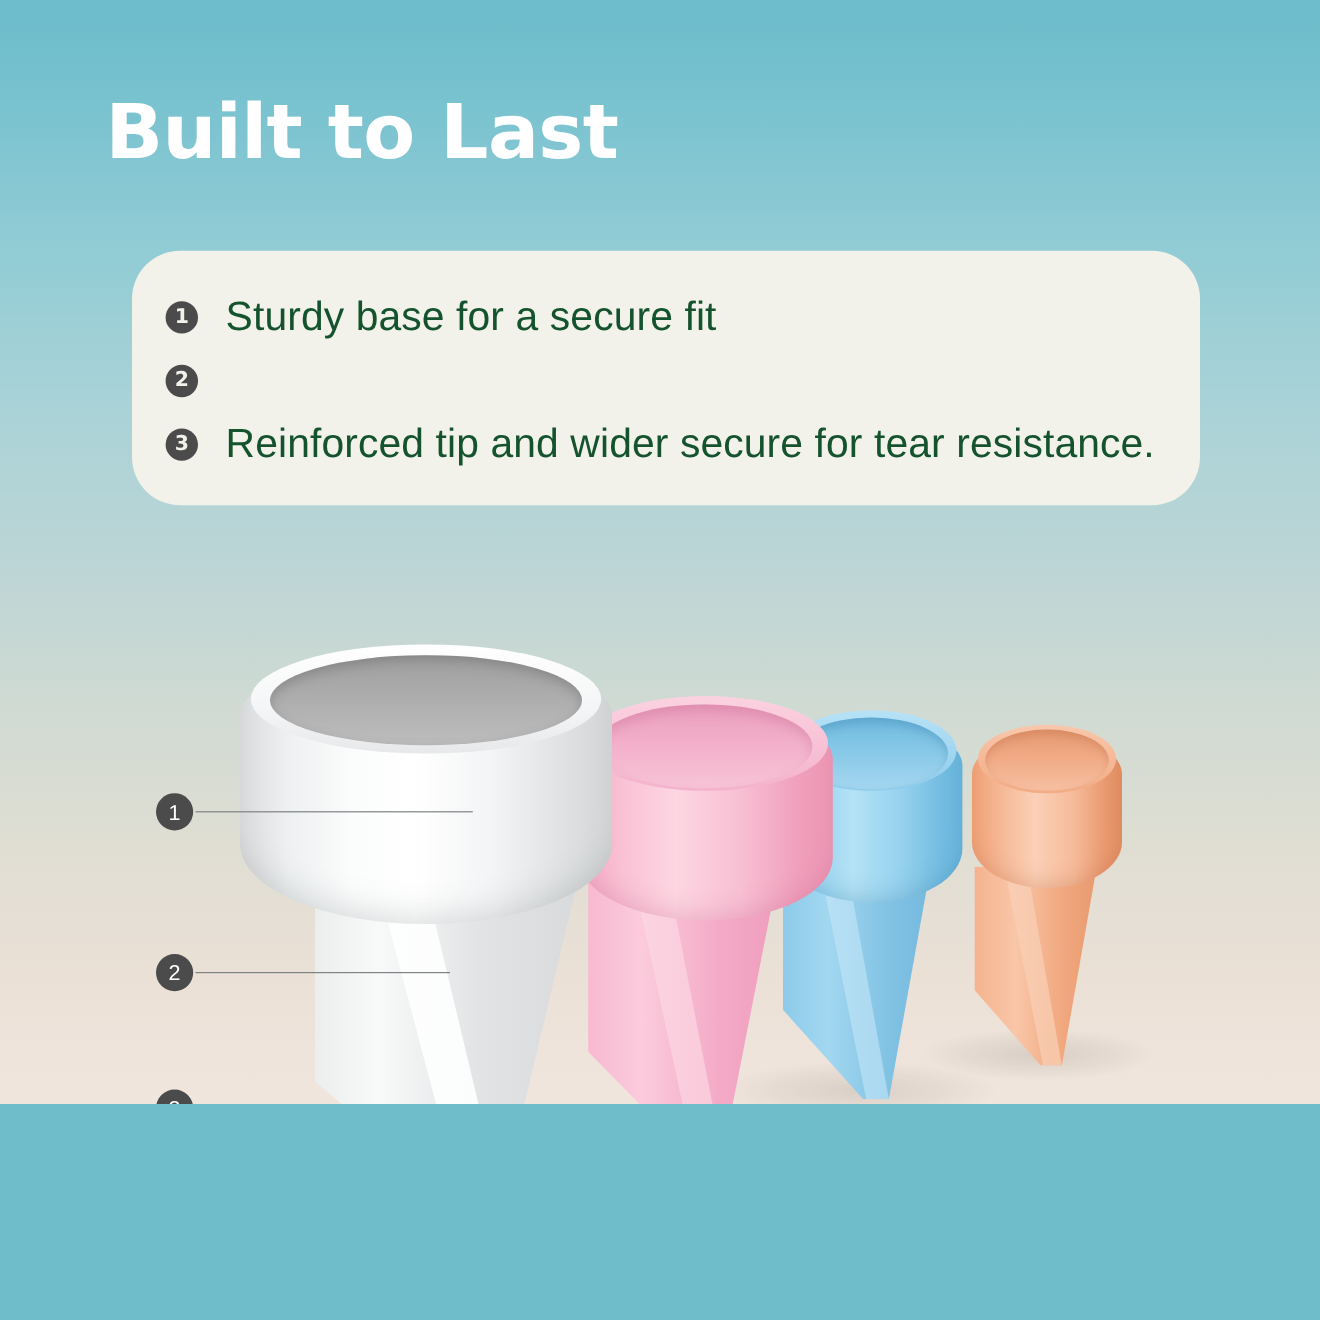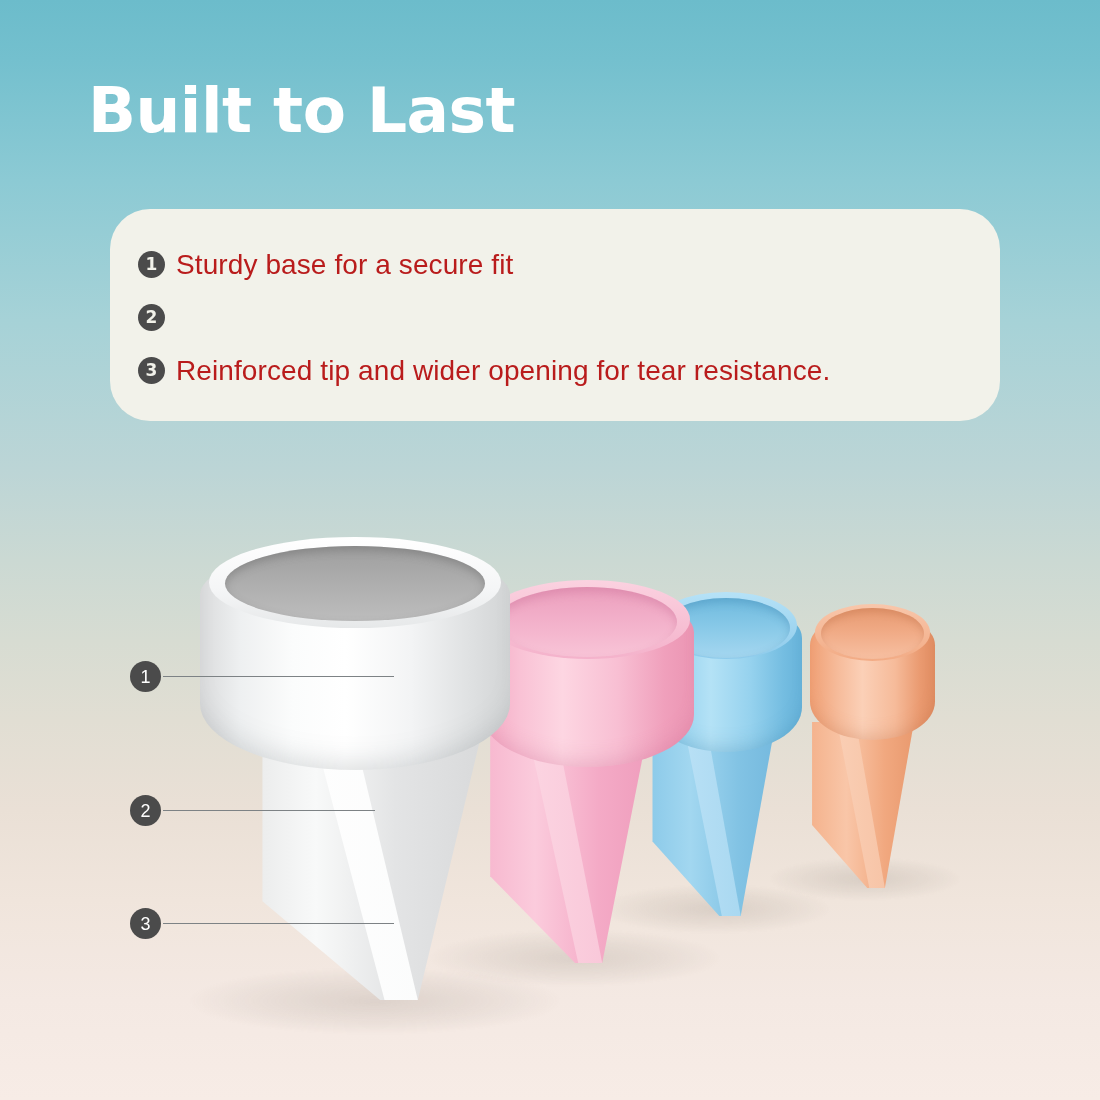--- a/index.html
+++ b/index.html
@@ -2,21 +2,21 @@
 <html><head>
 <meta charset="utf-8">
 <style>
   html,body{margin:0;padding:0;}
   body{
     width:1100px;height:1100px;overflow:hidden;
     font-family:"Liberation Sans", sans-serif;
     background:#6fbdcb;
   }
   .canvas{
-    position:relative;width:1100px;height:1100px;overflow:hidden;
+    position:relative;width:1100px;height:920px;overflow:hidden;
     background:
       linear-gradient(to bottom,
         #6cbccb 0px,
         #74c0ce 60px,
         #8ccad4 180px,
         #a6d2d7 320px,
         #bcd5d6 470px,
         #cbd9d3 560px,
         #d7dcd2 640px,
         #e1ded3 720px,
@@ -51,23 +51,24 @@
   .badge{
     width:27px;height:27px;border-radius:50%;
     background:#4b4b4b;color:#f2f2ea;
     display:flex;align-items:center;justify-content:center;
     font-size:17px;font-weight:600;line-height:1;
     flex:0 0 auto;margin-right:11px;
     font-family:"DejaVu Sans","Liberation Sans",sans-serif;
     padding-bottom:1px;box-sizing:border-box;
   }
   .feature-text{
-    font-size:28px;color:#b91c1c;font-weight:400;
+    font-size:34px;color:#14532d;font-weight:400;
     letter-spacing:0.1px;white-space:nowrap;
     font-family:"Liberation Sans",sans-serif;
+    margin-left:12px;
   }
 
   
   .stage{position:absolute;left:0;top:430px;width:1100px;height:670px;}
 
   
   .floor-shadow{
     position:absolute;border-radius:50%;
     background:radial-gradient(ellipse at 50% 50%, rgba(140,130,120,0.22) 0%, rgba(150,140,130,0.10) 45%, rgba(160,150,140,0.0) 72%);
     filter:blur(1px);
@@ -225,21 +226,21 @@
         <span class="badge">1</span>
         <span class="feature-text">Sturdy base for a secure fit</span>
       </div>
 
       <div class="feature-row">
         <span class="badge">2</span>
       </div>
 
       <div class="feature-row">
         <span class="badge">3</span>
-        <span class="feature-text">Reinforced tip and wider opening for tear resistance.</span>
+        <span class="feature-text">Reinforced tip and wider secure for tear resistance.</span>
       </div>
 
     </div>
   </div>
 
   <div class="stage">
 
     <div class="floor-shadow" style="left:770px;top:428px;width:190px;height:42px;"></div>
     <div class="floor-shadow" style="left:600px;top:455px;width:230px;height:48px;"></div>
     <div class="floor-shadow" style="left:430px;top:500px;width:290px;height:56px;"></div>

